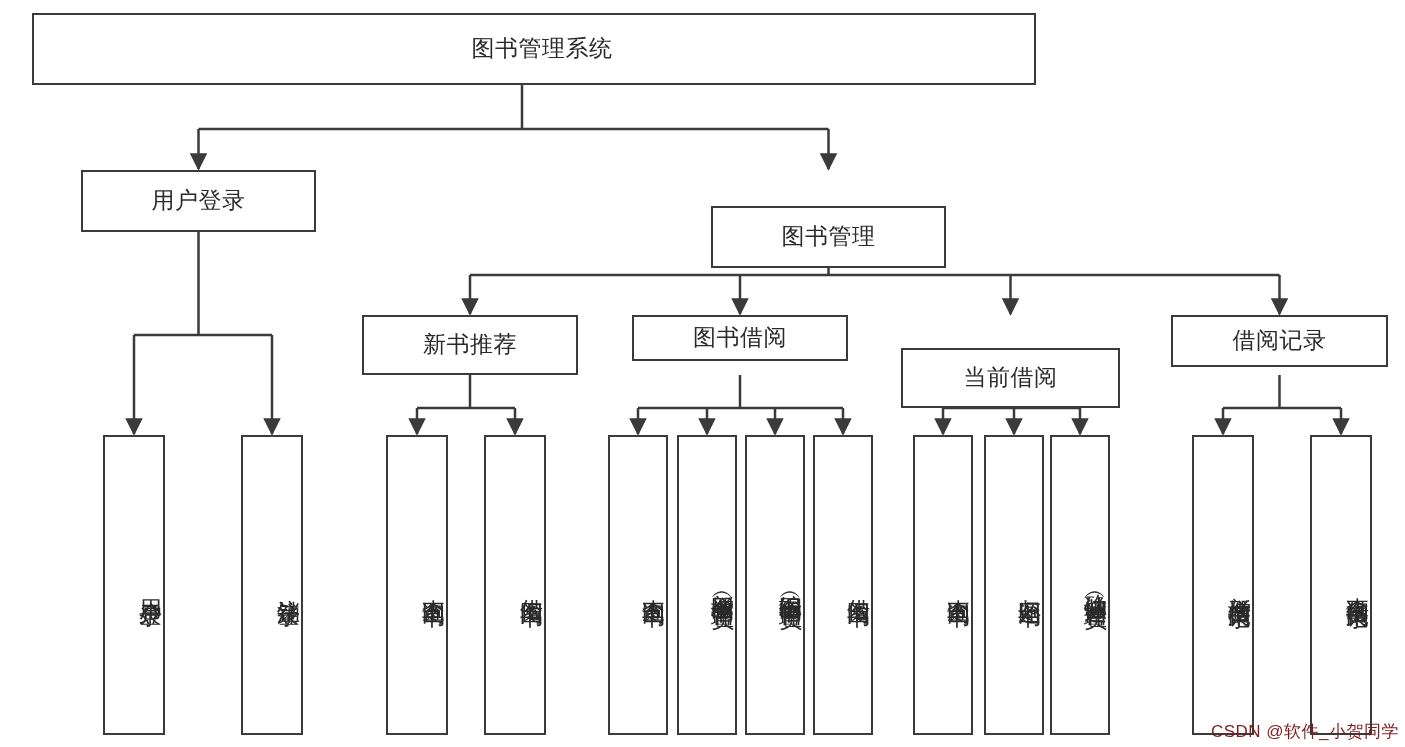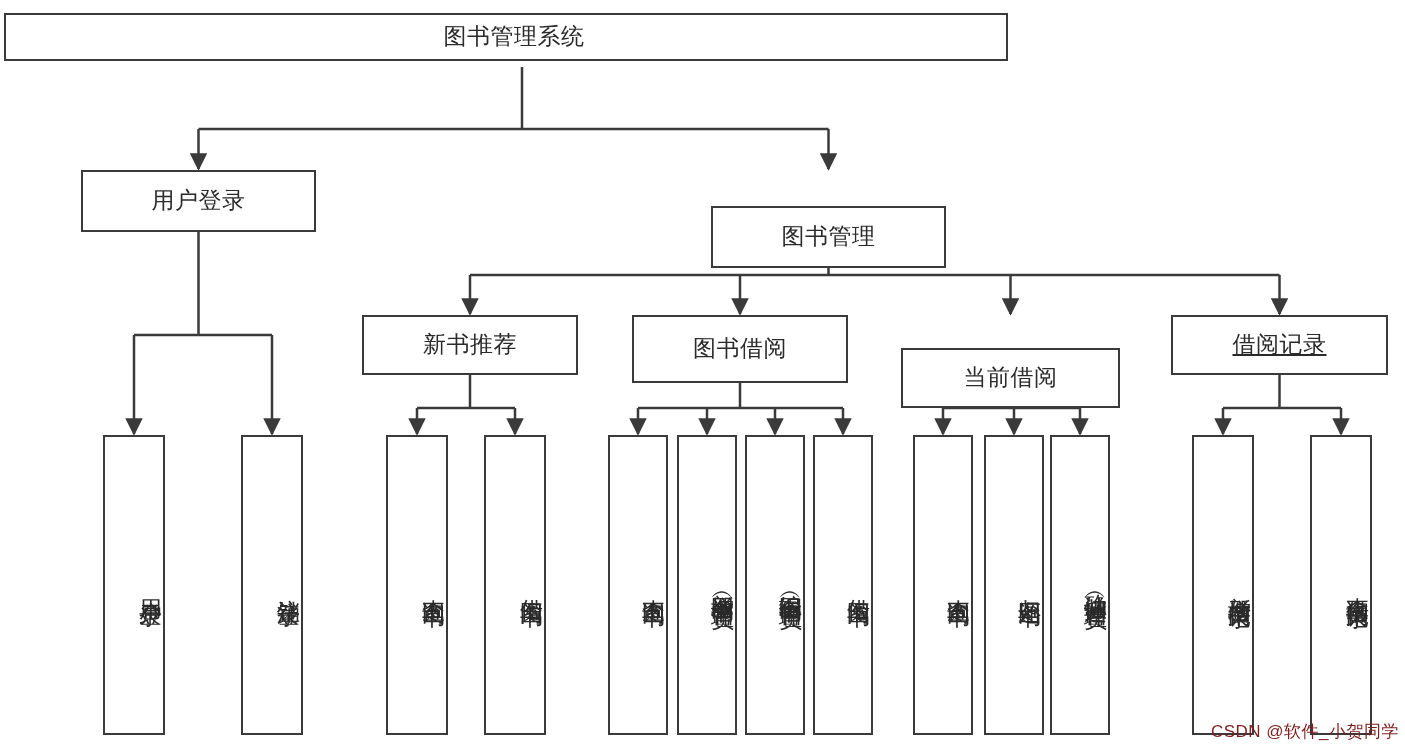--- a/index.html
+++ b/index.html
@@ -112,39 +112,39 @@
         <path d="M 1014 408 L 1014 434" marker-end="url(#arrow)"></path>
         <path d="M 1080 408 L 1080 434" marker-end="url(#arrow)"></path>
         <path d="M 1279.5 375 L 1279.5 408"></path>
         <path d="M 1223 408 L 1341 408"></path>
         <path d="M 1223 408 L 1223 434" marker-end="url(#arrow)"></path>
         <path d="M 1341 408 L 1341 434" marker-end="url(#arrow)"></path>
       </g>
   </svg>
 
   <div id="node-layer">
-      <div class="node horiz" style="left: 4px; top: 13px; width: 1004px; height: 48px; padding-left: 16px;">
+      <div class="node horiz" style="left: 32px; top: 13px; width: 1004px; height: 72px; padding-left: 16px;">
         <span class="label">图书管理系统</span>
       </div>
       <div class="node horiz" style="left: 81px; top: 170px; width: 235px; height: 62px;">
         <span class="label">用户登录</span>
       </div>
       <div class="node horiz" style="left: 711px; top: 170px; width: 235px; height: 62px; margin-top: 36px;">
         <span class="label">图书管理</span>
       </div>
       <div class="node horiz" style="left: 362px; top: 315px; width: 216px; height: 60px;">
         <span class="label">新书推荐</span>
       </div>
-      <div class="node horiz" style="left: 632px; top: 315px; width: 216px; height: 68px;">
+      <div class="node horiz" style="left: 632px; top: 315px; width: 216px; height: 46px;">
         <span class="label">图书借阅</span>
       </div>
       <div class="node horiz" style="left: 901px; top: 315px; width: 219px; height: 60px; margin-top: 33px;">
         <span class="label">当前借阅</span>
       </div>
-      <div class="node horiz" style="left: 1171px; top: 315px; width: 217px; height: 60px; text-decoration: underline;">
+      <div class="node horiz" style="left: 1171px; top: 315px; width: 217px; height: 52px;">
         <span class="label">借阅记录</span>
       </div>
       <div class="node leaf" style="left: 103px; top: 435px; width: 62px; height: 300px;">
         <span class="label">用户登录</span>
       </div>
       <div class="node leaf" style="left: 241px; top: 435px; width: 62px; height: 300px;">
         <span class="label">注销登录</span>
       </div>
       <div class="node leaf" style="left: 386px; top: 435px; width: 62px; height: 300px;">
         <span class="label">查询图书</span>

